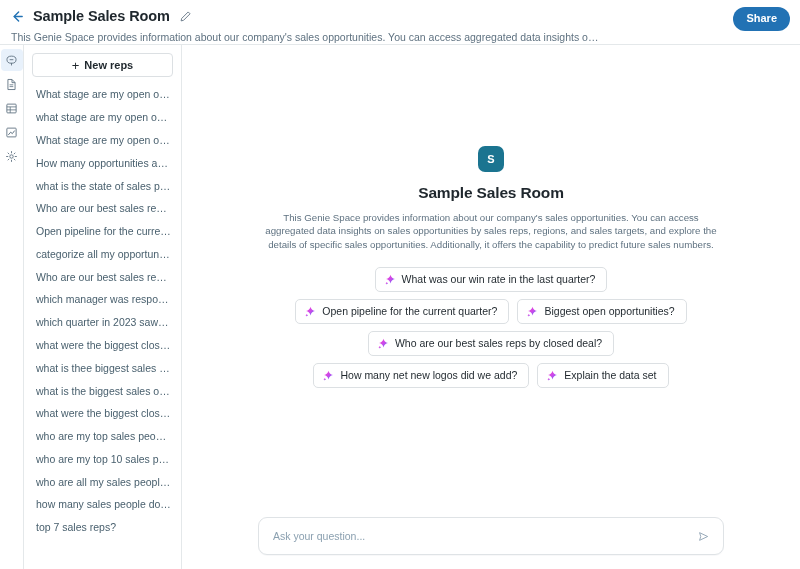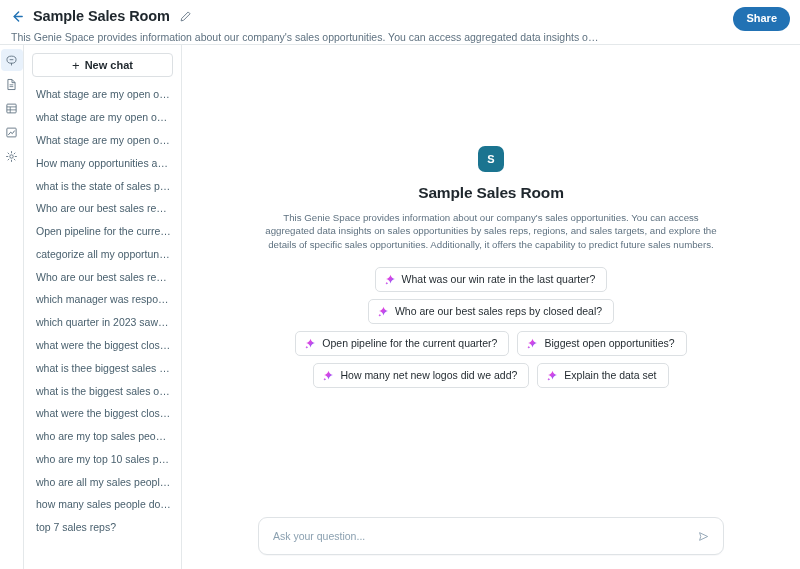--- a/index.html
+++ b/index.html
@@ -202,21 +202,21 @@
         <svg viewBox="0 0 16 16" fill="none">
           <circle cx="8" cy="8" r="2.1" stroke="#5f7281" stroke-width="1.1"></circle>
           <path d="M8 1.9v1.6M8 12.5v1.6M14.1 8h-1.6M3.5 8H1.9M12.3 3.7l-1.1 1.1M4.8 11.2l-1.1 1.1M12.3 12.3l-1.1-1.1M4.8 4.8 3.7 3.7" stroke="#5f7281" stroke-width="1.1" stroke-linecap="round"></path>
         </svg>
       </div>
     </div>
 
     <div class="sidebar">
       <button class="new-chat">
         <span class="plus">+</span>
-        <span>New chat</span>
+        <span>New reps</span>
       </button>
       <div class="chat-list">
         <div class="chat-item">What stage are my open opport...</div>
         <div class="chat-item">what stage are my open opportu...</div>
         <div class="chat-item">What stage are my open opport...</div>
         <div class="chat-item">How many opportunities are in e...</div>
         <div class="chat-item">what is the state of sales pipeline?</div>
         <div class="chat-item">Who are our best sales reps by ...</div>
         <div class="chat-item">Open pipeline for the current qu...</div>
         <div class="chat-item">categorize all my opportunities ...</div>
@@ -258,37 +258,37 @@
                 </svg>
                 <span>What was our win rate in the last quarter?</span>
               </div>
             </div>
             <div class="chip-row">
               <div class="chip">
                 <svg viewBox="0 0 16 16">
                   <path d="M8 1.1c.55 3.2 3.15 5.8 6.35 6.35-3.2.55-5.8 3.15-6.35 6.35C7.45 10.6 4.85 8 1.65 7.45 4.85 6.9 7.45 4.3 8 1.1z" fill="url(#sg1)"></path>
                   <path d="M2.6 11.6c.28 1.05.85 1.62 1.9 1.9-1.05.28-1.62.85-1.9 1.9-.28-1.05-.85-1.62-1.9-1.9 1.05-.28 1.62-.85 1.9-1.9z" fill="url(#sg1)"></path>
                 </svg>
-                <span>Who are our best sales reps by closed deal?</span>
+                <span>Open pipeline for the current quarter?</span>
+              </div>
+              <div class="chip">
+                <svg viewBox="0 0 16 16">
+                  <path d="M8 1.1c.55 3.2 3.15 5.8 6.35 6.35-3.2.55-5.8 3.15-6.35 6.35C7.45 10.6 4.85 8 1.65 7.45 4.85 6.9 7.45 4.3 8 1.1z" fill="url(#sg1)"></path>
+                  <path d="M2.6 11.6c.28 1.05.85 1.62 1.9 1.9-1.05.28-1.62.85-1.9 1.9-.28-1.05-.85-1.62-1.9-1.9 1.05-.28 1.62-.85 1.9-1.9z" fill="url(#sg1)"></path>
+                </svg>
+                <span>Biggest open opportunities?</span>
               </div>
             </div>
             <div class="chip-row">
               <div class="chip">
                 <svg viewBox="0 0 16 16">
                   <path d="M8 1.1c.55 3.2 3.15 5.8 6.35 6.35-3.2.55-5.8 3.15-6.35 6.35C7.45 10.6 4.85 8 1.65 7.45 4.85 6.9 7.45 4.3 8 1.1z" fill="url(#sg1)"></path>
                   <path d="M2.6 11.6c.28 1.05.85 1.62 1.9 1.9-1.05.28-1.62.85-1.9 1.9-.28-1.05-.85-1.62-1.9-1.9 1.05-.28 1.62-.85 1.9-1.9z" fill="url(#sg1)"></path>
                 </svg>
-                <span>Open pipeline for the current quarter?</span>
-              </div>
-              <div class="chip">
-                <svg viewBox="0 0 16 16">
-                  <path d="M8 1.1c.55 3.2 3.15 5.8 6.35 6.35-3.2.55-5.8 3.15-6.35 6.35C7.45 10.6 4.85 8 1.65 7.45 4.85 6.9 7.45 4.3 8 1.1z" fill="url(#sg1)"></path>
-                  <path d="M2.6 11.6c.28 1.05.85 1.62 1.9 1.9-1.05.28-1.62.85-1.9 1.9-.28-1.05-.85-1.62-1.9-1.9 1.05-.28 1.62-.85 1.9-1.9z" fill="url(#sg1)"></path>
-                </svg>
-                <span>Biggest open opportunities?</span>
+                <span>Who are our best sales reps by closed deal?</span>
               </div>
             </div>
             <div class="chip-row">
               <div class="chip">
                 <svg viewBox="0 0 16 16">
                   <path d="M8 1.1c.55 3.2 3.15 5.8 6.35 6.35-3.2.55-5.8 3.15-6.35 6.35C7.45 10.6 4.85 8 1.65 7.45 4.85 6.9 7.45 4.3 8 1.1z" fill="url(#sg1)"></path>
                   <path d="M2.6 11.6c.28 1.05.85 1.62 1.9 1.9-1.05.28-1.62.85-1.9 1.9-.28-1.05-.85-1.62-1.9-1.9 1.05-.28 1.62-.85 1.9-1.9z" fill="url(#sg1)"></path>
                 </svg>
                 <span>How many net new logos did we add?</span>
               </div>

